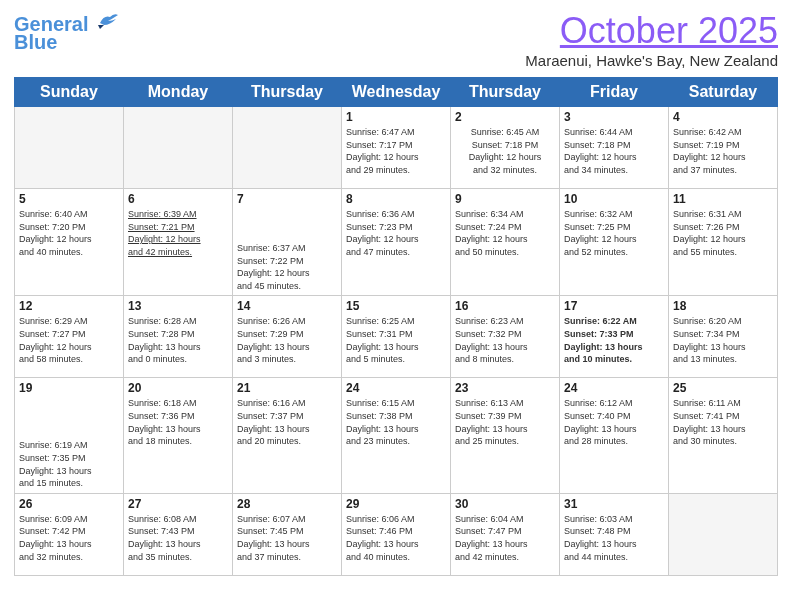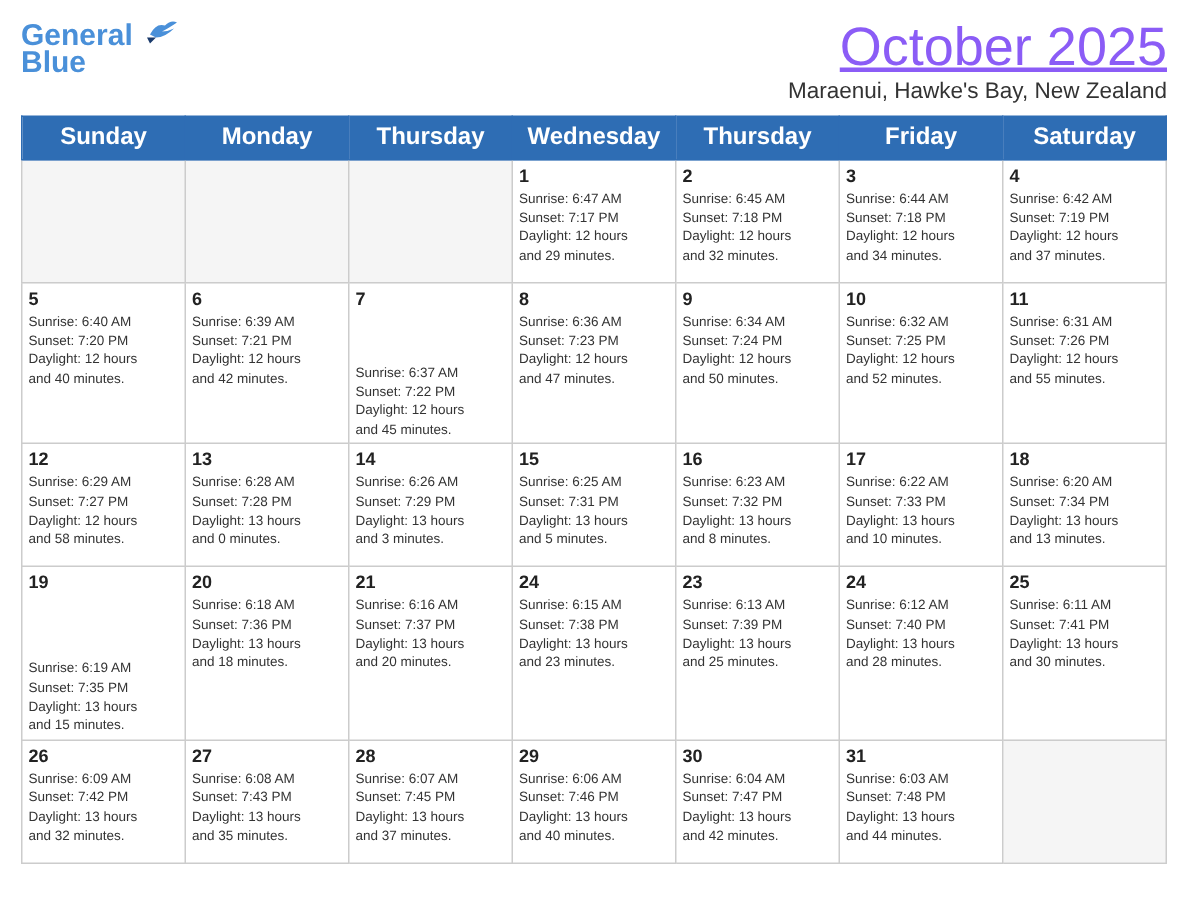--- a/index.html
+++ b/index.html
@@ -135,21 +135,21 @@
           <td class="empty"></td>
           <td>
             <div class="day-num">1</div>
             <div class="cell-text" style="white-space: pre-line;">Sunrise: 6:47 AM
 Sunset: 7:17 PM
 Daylight: 12 hours
 and 29 minutes.</div>
           </td>
           <td>
             <div class="day-num">2</div>
-            <div class="cell-text" style="white-space: pre-line;">Sunrise: 6:45 AM
+            <div class="cell-text" style="white-space: pre-line; text-align: center;">Sunrise: 6:45 AM
 Sunset: 7:18 PM
 Daylight: 12 hours
 and 32 minutes.</div>
           </td>
           <td>
             <div class="day-num">3</div>
             <div class="cell-text" style="white-space: pre-line;">Sunrise: 6:44 AM
 Sunset: 7:18 PM
 Daylight: 12 hours
 and 34 minutes.</div>
@@ -165,21 +165,21 @@
         <tr>
           <td>
             <div class="day-num">5</div>
             <div class="cell-text" style="white-space: pre-line;">Sunrise: 6:40 AM
 Sunset: 7:20 PM
 Daylight: 12 hours
 and 40 minutes.</div>
           </td>
           <td>
             <div class="day-num">6</div>
-            <div class="cell-text" style="white-space: pre-line;">Sunrise: 6:39 AM
+            <div class="cell-text" style="white-space: pre-line; text-decoration: underline;">Sunrise: 6:39 AM
 Sunset: 7:21 PM
 Daylight: 12 hours
 and 42 minutes.</div>
           </td>
           <td>
             <div class="day-num">7</div>
             <div class="cell-text" style="white-space: pre-line; margin-top: 36px;">Sunrise: 6:37 AM
 Sunset: 7:22 PM
 Daylight: 12 hours
 and 45 minutes.</div>
@@ -244,21 +244,21 @@
           </td>
           <td>
             <div class="day-num">16</div>
             <div class="cell-text" style="white-space: pre-line;">Sunrise: 6:23 AM
 Sunset: 7:32 PM
 Daylight: 13 hours
 and 8 minutes.</div>
           </td>
           <td>
             <div class="day-num">17</div>
-            <div class="cell-text" style="white-space: pre-line;">Sunrise: 6:22 AM
+            <div class="cell-text" style="white-space: pre-line; font-weight: bold;">Sunrise: 6:22 AM
 Sunset: 7:33 PM
 Daylight: 13 hours
 and 10 minutes.</div>
           </td>
           <td>
             <div class="day-num">18</div>
             <div class="cell-text" style="white-space: pre-line;">Sunrise: 6:20 AM
 Sunset: 7:34 PM
 Daylight: 13 hours
 and 13 minutes.</div>

